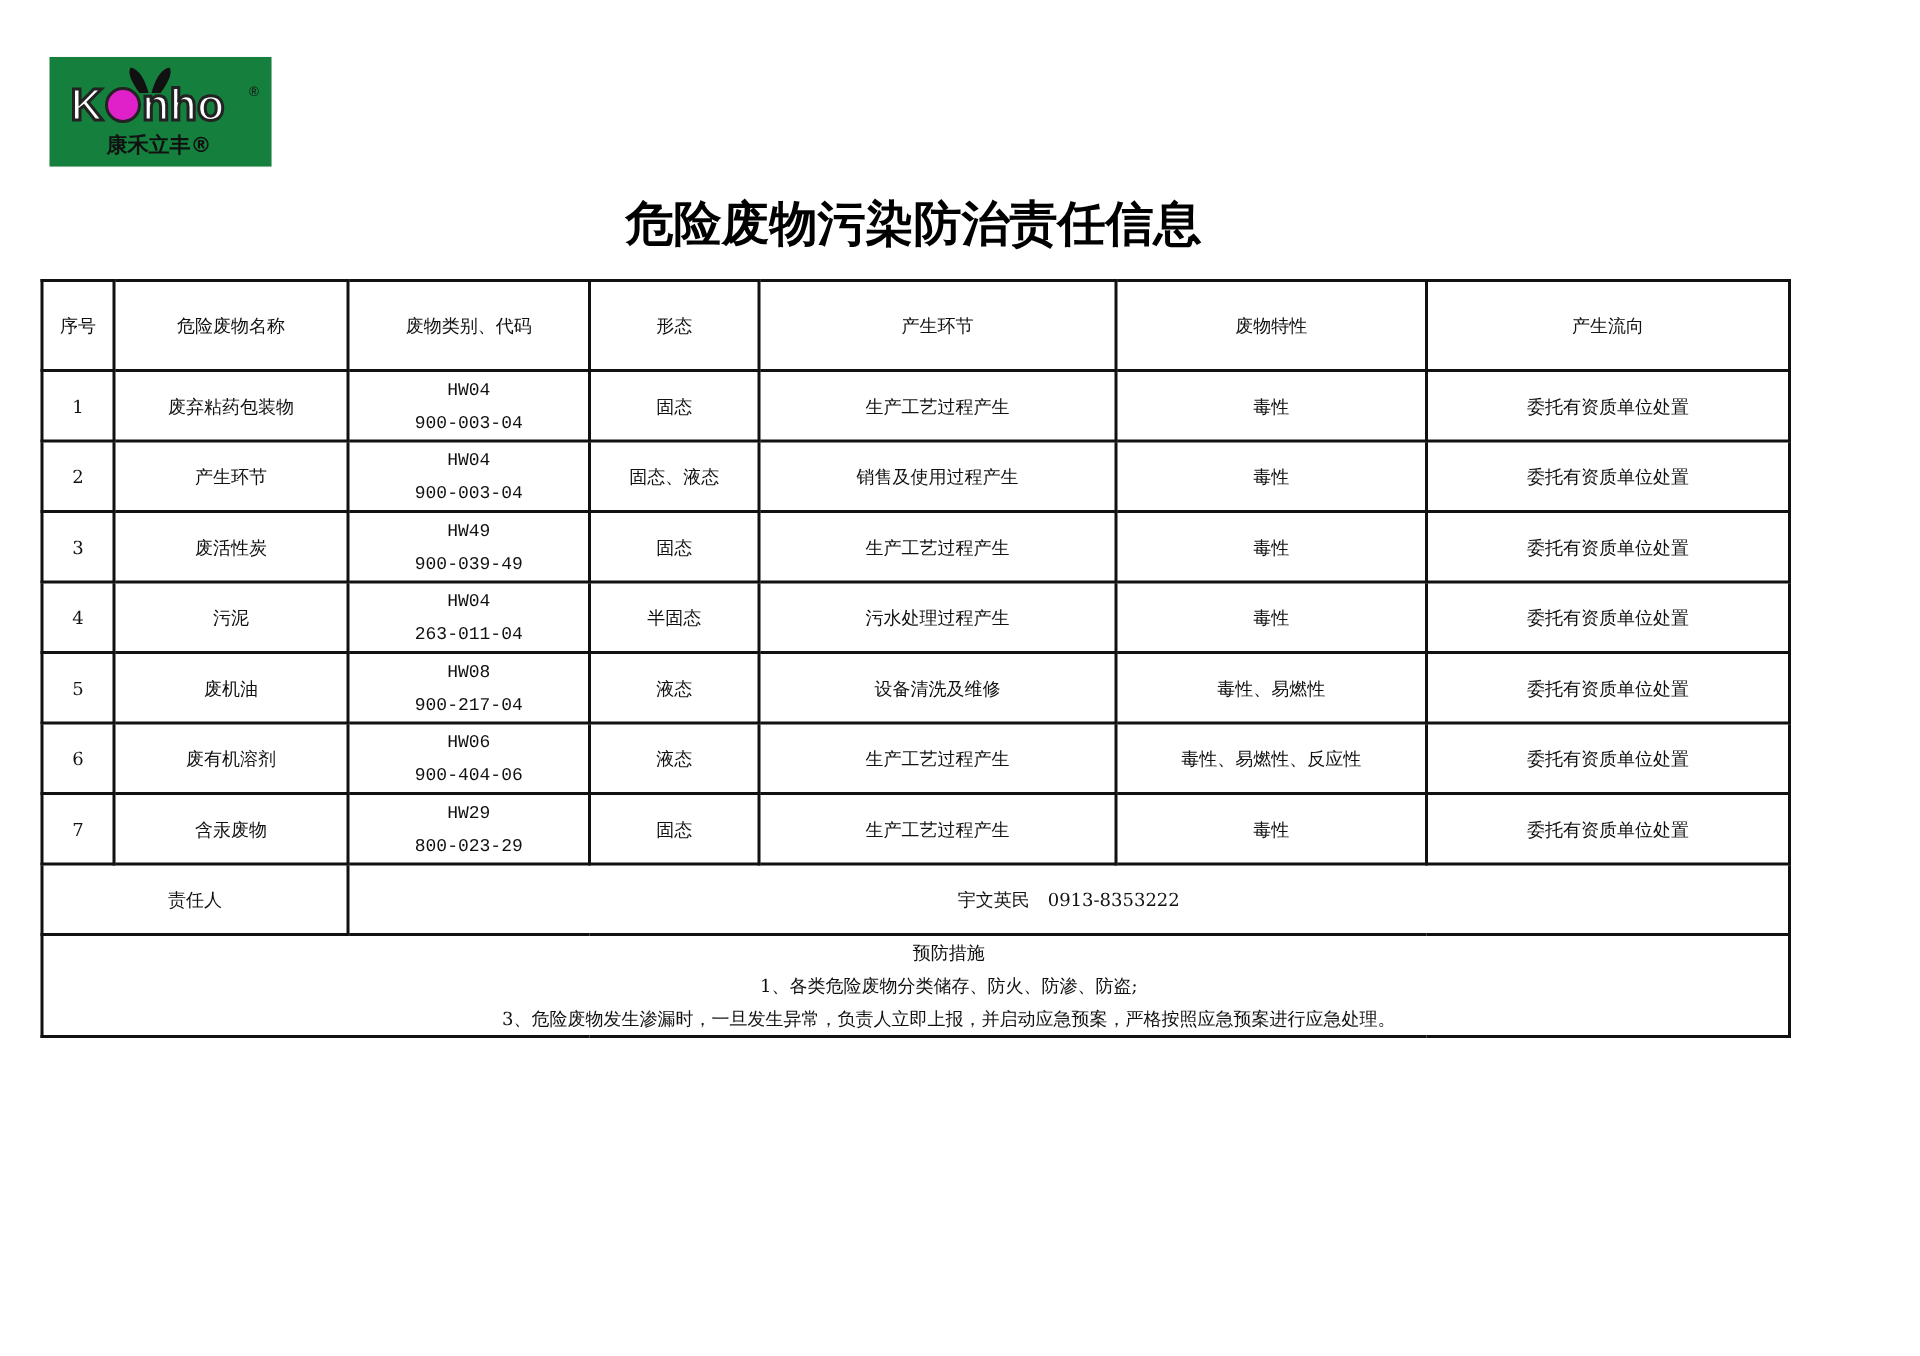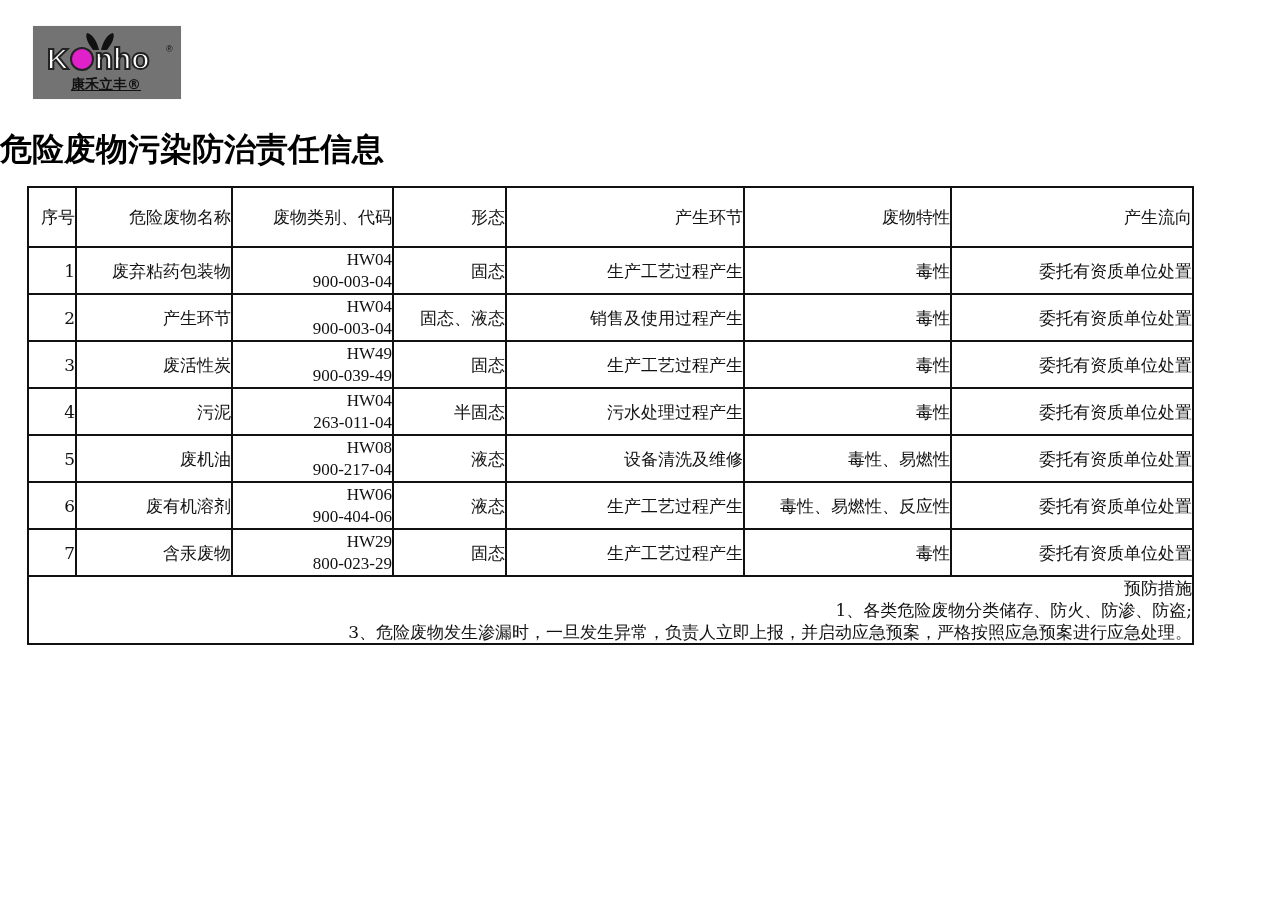--- a/index.html
+++ b/index.html
@@ -1,37 +1,37 @@
 <!DOCTYPE html>
 <html><head>
   <meta charset="utf-8">
   <style>
     html, body { margin: 0; padding: 0; background: #ffffff; }
     body { width: 1280px; height: 904px; position: relative; overflow: hidden;
            font-family: "DejaVu Serif", "Liberation Serif", serif; color: #111; }
-    .logo { position: absolute; left: 33px; top: 26px; width: 148px; height: 73px;
-            background: #737373; box-shadow: 0 0 1px #ddd; }
+    .logo { position: absolute; left: 33px; top: 38px; width: 148px; height: 73px;
+            background: #15803d; box-shadow: 0 0 1px #ddd; }
     .logo-word { position: absolute; left: 14px; top: 18px; font-family: "Liberation Sans", sans-serif;
                  font-weight: bold; font-size: 30px; letter-spacing: 0px; color: #fff;
                  -webkit-text-stroke: 2px #222; line-height: 30px; }
     .logo-o { display: inline-block; width: 20px; height: 20px; border-radius: 50%;
               background: #e020c8; border: 2px solid #222; vertical-align: -2px; margin: 0 1px; }
     .ears { position: absolute; left: 52px; top: 6px; width: 30px; height: 18px; }
     .reg { position: absolute; left: 133px; top: 18px; font-size: 9px; font-family: "Liberation Sans", sans-serif; }
     .logo-cn { position: absolute; left: 38px; top: 50px; font-size: 14px; font-weight: bold;
-               font-family: "DejaVu Sans", sans-serif; letter-spacing: 0px; text-decoration: underline; }
-    .title { position: absolute; left: 0; width: 1218px; top: 128px; text-align: left;
+               font-family: "DejaVu Sans", sans-serif; letter-spacing: 0px; }
+    .title { position: absolute; left: 0; width: 1218px; top: 128px; text-align: center;
              font-family: "DejaVu Sans", sans-serif; font-weight: bold; font-size: 32px; color: #000; }
     table.waste { position: absolute; left: 27px; top: 186px; width: 1165px;
                   border-collapse: collapse; table-layout: fixed; }
-    table.waste td, table.waste th { border: 2.5px solid #111; text-align: right; vertical-align: middle;
-                  font-size: 17px; font-weight: normal; padding: 0; line-height: 22px; }
+    table.waste td, table.waste th { border: 2.5px solid #111; text-align: center; vertical-align: middle;
+                  font-size: 12px; font-weight: normal; padding: 0; line-height: 22px; }
     table.waste th { height: 58px; }
     table.waste td { height: 45px; }
-    .code { font-family: Liberation Serif, serif; font-size: 16px; line-height: 21px; }
+    .code { font-family: Liberation Mono, monospace; font-size: 16px; line-height: 21px; }
     .resp td { height: 45px; }
     .prev td { height: 126px; }
     .prev-line { display: block; line-height: 22px; margin-left: 44px; }
   </style>
 </head>
 <body>
 
 <div class="logo">
   <svg class="ears" viewBox="0 0 30 18">
     <path d="M8 18 C2 10 0 4 2 1 C8 2 12 10 14 18 Z" fill="#111"></path>
@@ -145,20 +145,24 @@
       <td>含汞废物</td>
       <td class="code">
           <div>HW29</div>
           <div>800-023-29</div>
         </td>
       <td>固态</td>
       <td>生产工艺过程产生</td>
       <td>毒性</td>
       <td>委托有资质单位处置</td>
     </tr>
+    <tr class="resp">
+      <td colspan="2">责任人</td>
+      <td colspan="5">宇文英民　0913-8353222</td>
+    </tr>
     <tr class="prev">
       <td colspan="7">
         <span class="prev-line">预防措施</span>
         <span class="prev-line">1、各类危险废物分类储存、防火、防渗、防盗;</span>
         <span class="prev-line">3、危险废物发生渗漏时，一旦发生异常，负责人立即上报，并启动应急预案，严格按照应急预案进行应急处理。</span>
       </td>
     </tr>
   </tbody>
 </table>
 

